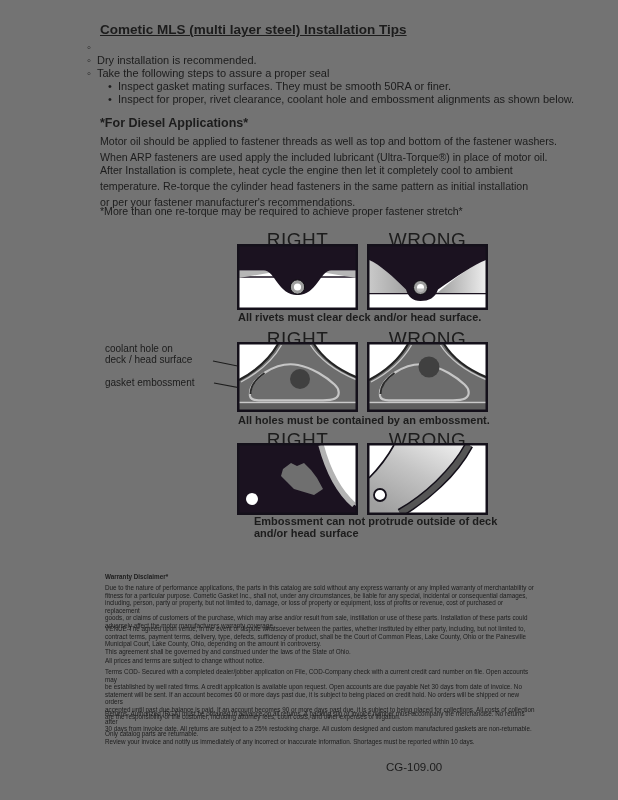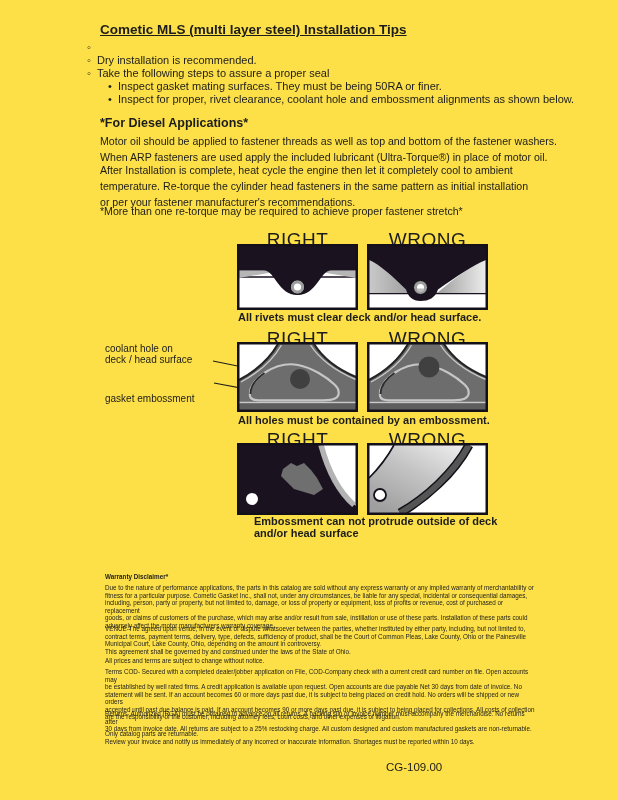--- a/index.html
+++ b/index.html
@@ -1,16 +1,16 @@
 <!DOCTYPE html>
 <html><head>
 <meta charset="utf-8">
 <style>
   html,body{margin:0;padding:0;background:#fff;}
-  .page{position:relative;width:618px;height:800px;background:#fde047;
+  .page{position:relative;width:618px;height:800px;background:#737373;
         font-family:"Liberation Sans",sans-serif;color:#1c1c1c;overflow:hidden;}
   .abs{position:absolute;}
   .preline{white-space:pre-line;}
   .doc-title{left:100px;top:22px;font-size:13.5px;font-weight:bold;text-decoration:underline;}
   .bullets{left:87px;top:41px;font-size:11px;line-height:13px;}
   .b-row{display:flex;}
   .b-row.sub{margin-left:21px;}
   .b-mark{width:10px;flex:0 0 10px;}
   .diesel-h{left:100px;top:116px;font-size:12.5px;font-weight:bold;}
   .body-p{font-size:10.6px;line-height:16px;}
@@ -35,21 +35,21 @@
     <div class="b-row">
       <span class="b-mark">◦</span>
       <span>Dry installation is recommended.</span>
     </div>
     <div class="b-row">
       <span class="b-mark">◦</span>
       <span>Take the following steps to assure a proper seal</span>
     </div>
     <div class="b-row sub">
       <span class="b-mark">•</span>
-      <span>Inspect gasket mating surfaces.  They must be being 50RA or finer.</span>
+      <span>Inspect gasket mating surfaces.  They must be smooth 50RA or finer.</span>
     </div>
     <div class="b-row sub">
       <span class="b-mark">•</span>
       <span>Inspect for proper, rivet clearance, coolant hole and embossment alignments as shown below.</span>
     </div>
   </div>
 
   <div class="abs diesel-h">*For Diesel Applications*</div>
   <div class="abs body-p preline" style="left:100px;top:133px;">Motor oil should be applied to fastener threads as well as top and bottom of the fastener washers.
 When ARP fasteners are used apply the included lubricant (Ultra-Torque®) in place of motor oil.</div>
@@ -94,21 +94,21 @@
     <rect x="1.25" y="1.25" width="118.5" height="63.5" fill="none" stroke="#14101a" stroke-width="2.5"></rect>
   </svg>
 
   <div class="abs dg-caption" style="left:238px;top:312px;">All rivets must clear deck and/or head surface.</div>
 
   <div class="abs dg-label" style="left:237px;top:328px;">RIGHT</div>
   <div class="abs dg-label" style="left:367px;top:328px;">WRONG</div>
 
   <div class="abs ann preline" style="top:344px;">coolant hole on
 deck / head surface</div>
-  <div class="abs ann" style="top:378px;margin-top:16px;">gasket embossment</div>
+  <div class="abs ann" style="top:378px;">gasket embossment</div>
 
   <svg class="abs" style="left:205px;top:352px;" width="100" height="48" viewBox="0 0 100 48">
     <line x1="8" y1="9" x2="92" y2="26" stroke="#1c1c1c" stroke-width="1.1"></line>
     <line x1="9" y1="31" x2="57" y2="40" stroke="#1c1c1c" stroke-width="1.1"></line>
   </svg>
 
   <svg class="abs" style="left:237px;top:342px;" width="121" height="70" viewBox="0 0 121 70">
     <rect width="121" height="70" fill="#6d6d6d"></rect>
     <path d="M2,2 L41,2 C33,16 19,29 2,38 Z" fill="#ffffff"></path>
     <path d="M119,2 L77,2 C85,15 100,27 119,35 Z" fill="#ffffff"></path>

